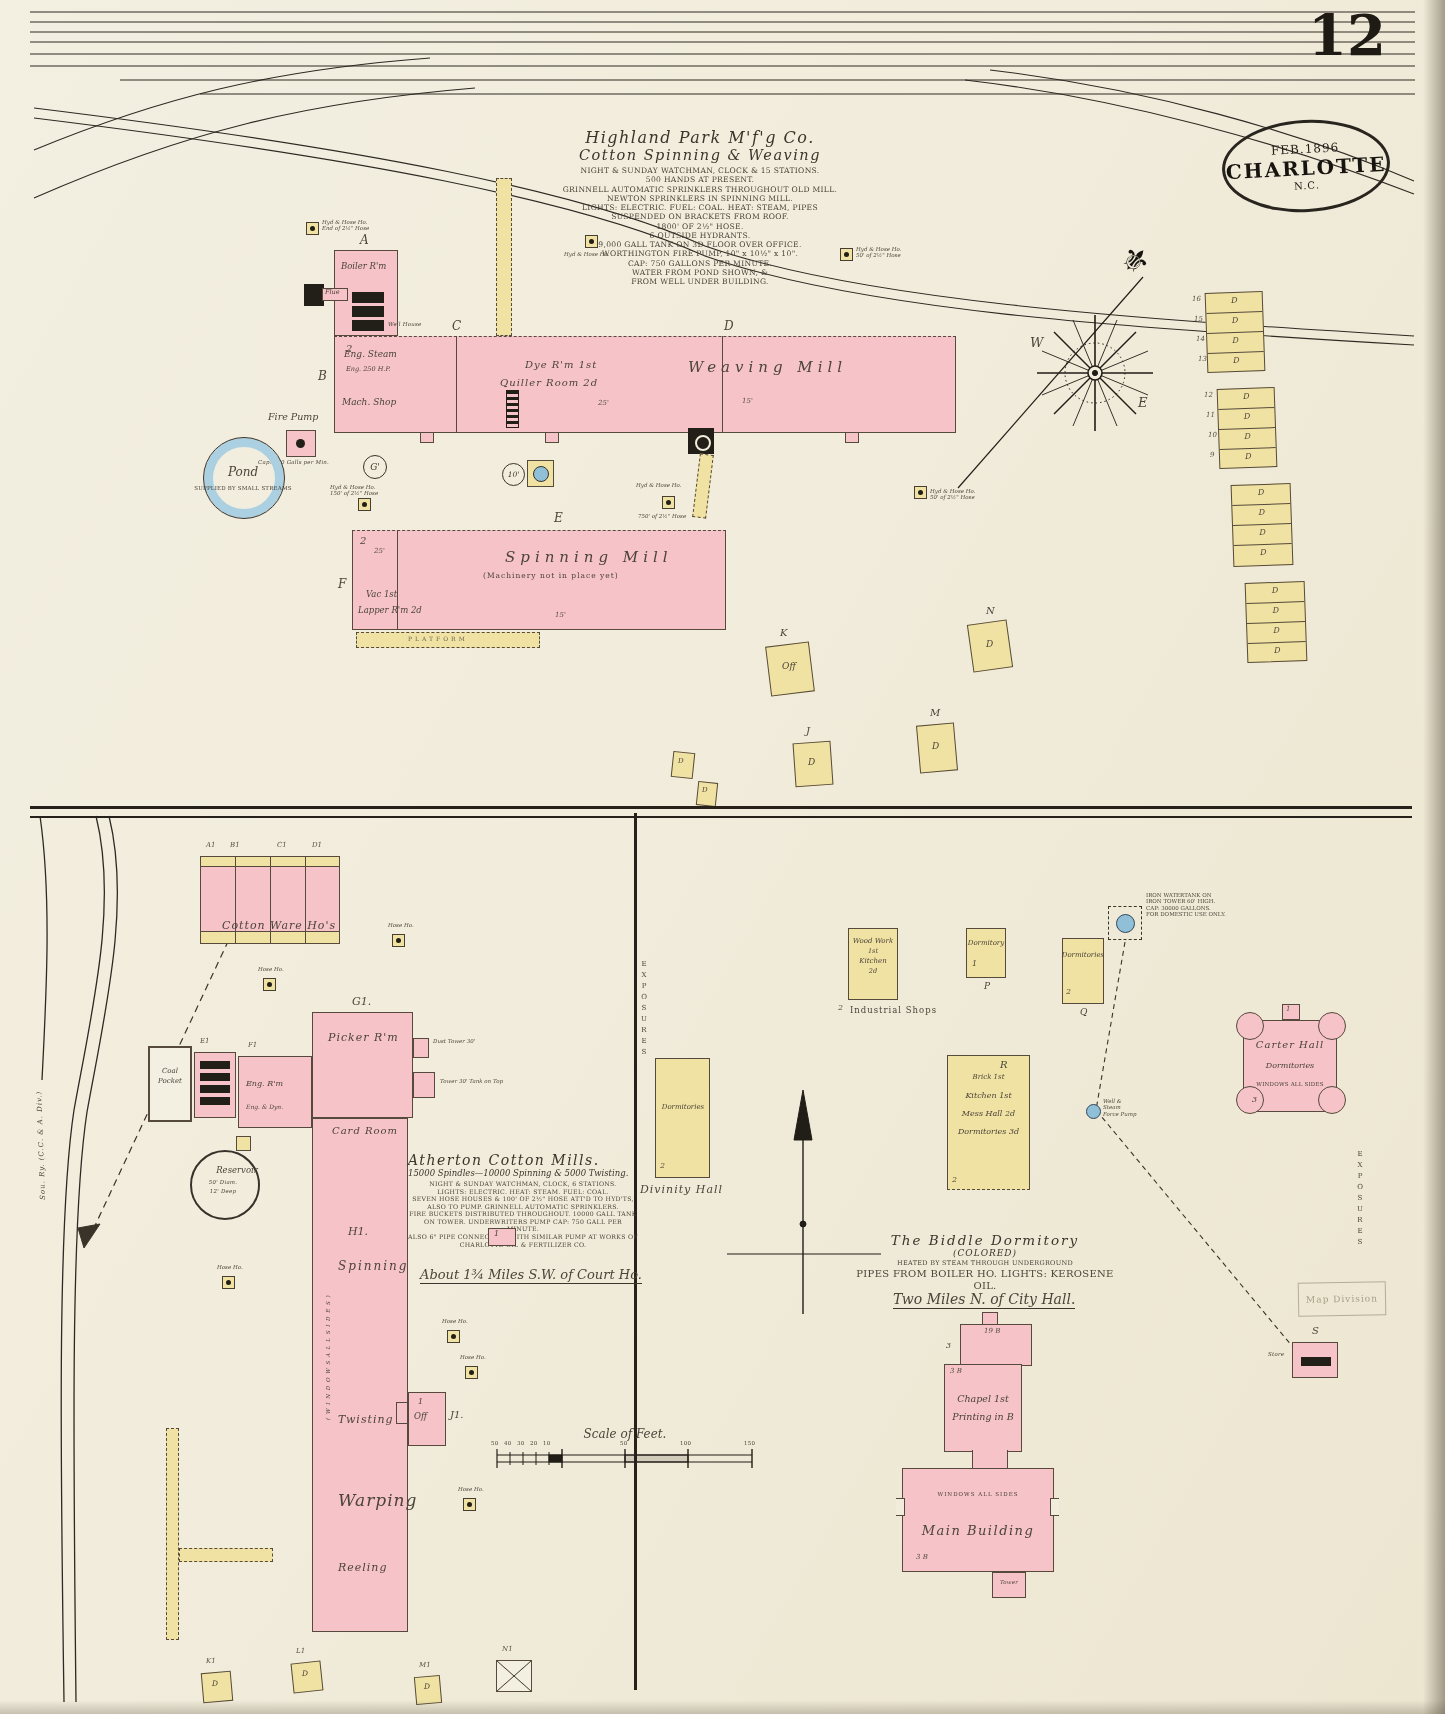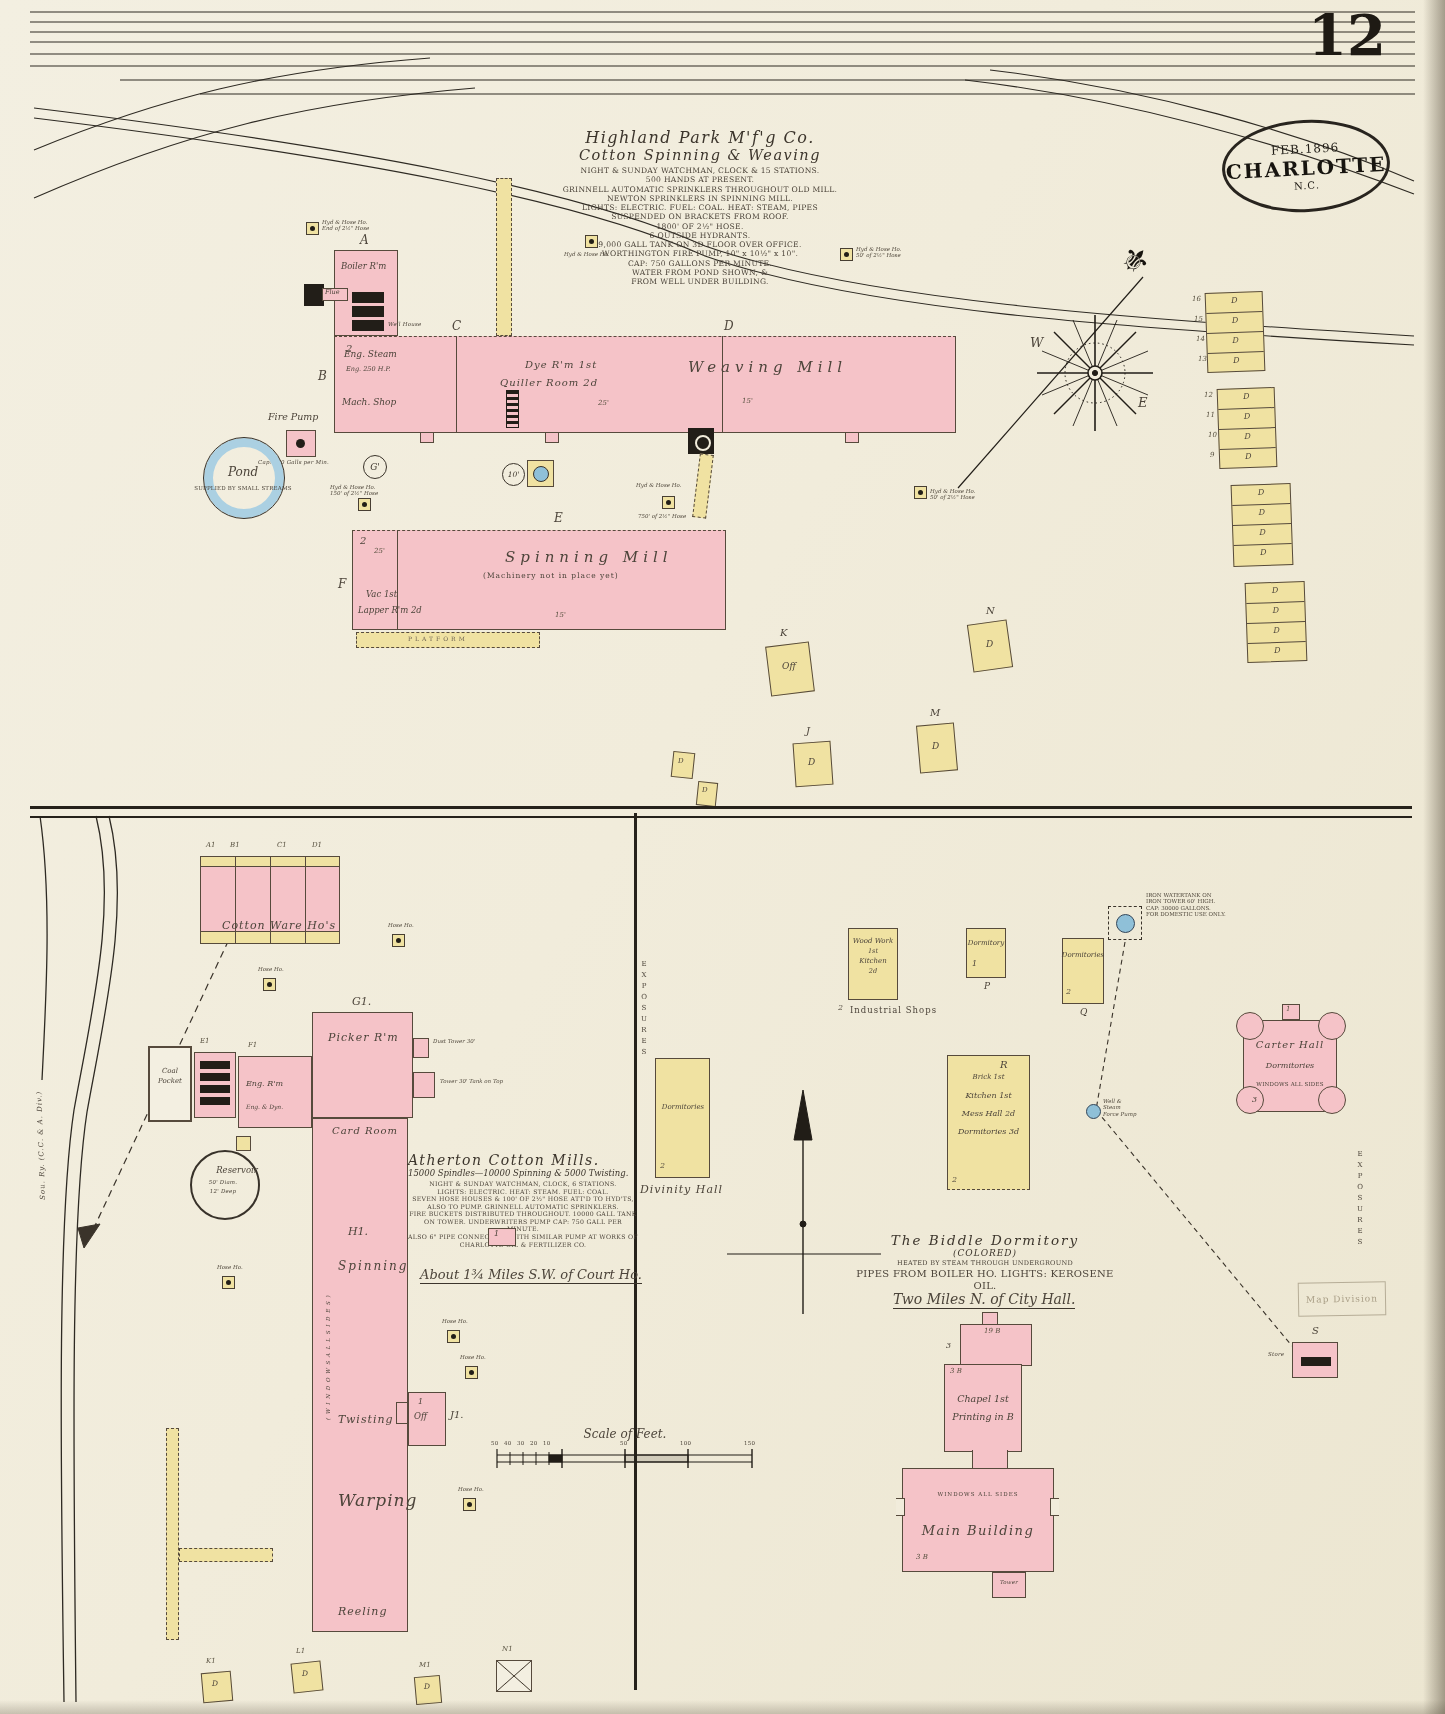--- a/index.html
+++ b/index.html
@@ -389,21 +389,21 @@
   <div class="hydlbl" style="left:433px;top:1038px;">Dust Tower 30'</div>
   <div class="bld pink" style="left:413px;top:1072px;width:22px;height:26px;"></div>
   <div class="hydlbl" style="left:440px;top:1078px;">Tower 30' Tank on Top</div>
   <div class="bld pink" style="left:312px;top:1118px;width:96px;height:514px;"></div>
   <div class="lbl" style="left:332px;top:1126px;font-size:10px;letter-spacing:1px;">Card Room</div>
   <div class="lbl" style="left:348px;top:1226px;font-size:11px;">H1.</div>
   <div class="lbl" style="left:338px;top:1260px;font-size:12px;letter-spacing:2px;">Spinning</div>
   <div class="lbl t5" style="left:326px;top:1420px;transform:rotate(-90deg);transform-origin:left top;letter-spacing:1px;">( W I N D O W S   A L L   S I D E S )</div>
   <div class="lbl" style="left:338px;top:1414px;font-size:11px;letter-spacing:1px;">Twisting</div>
   <div class="lbl" style="left:338px;top:1492px;font-size:17px;letter-spacing:1px;">Warping</div>
-  <div class="lbl" style="left:338px;top:1562px;font-size:11px;letter-spacing:1px;margin-top:44px;">Reeling</div>
+  <div class="lbl" style="left:338px;top:1562px;font-size:11px;letter-spacing:1px;">Reeling</div>
 
   <div class="bld pink" style="left:408px;top:1392px;width:38px;height:54px;"></div>
   <div class="bld pink" style="left:396px;top:1402px;width:12px;height:22px;"></div>
   <div class="lbl" style="left:418px;top:1398px;font-size:8px;">1</div>
   <div class="lbl" style="left:414px;top:1412px;font-size:8.5px;">Off</div>
   <div class="lbl sec" style="left:450px;top:1410px;font-size:10px;text-align:right;">J1.</div>
 
   <div class="abs" style="left:408px;top:1152px;width:230px;">
     <div class="hand" style="font-size:14px;letter-spacing:1.5px;">Atherton Cotton Mills.</div>
     <div class="hand" style="font-size:8.5px;">15000 Spindles—10000 Spinning &amp; 5000 Twisting.</div>

